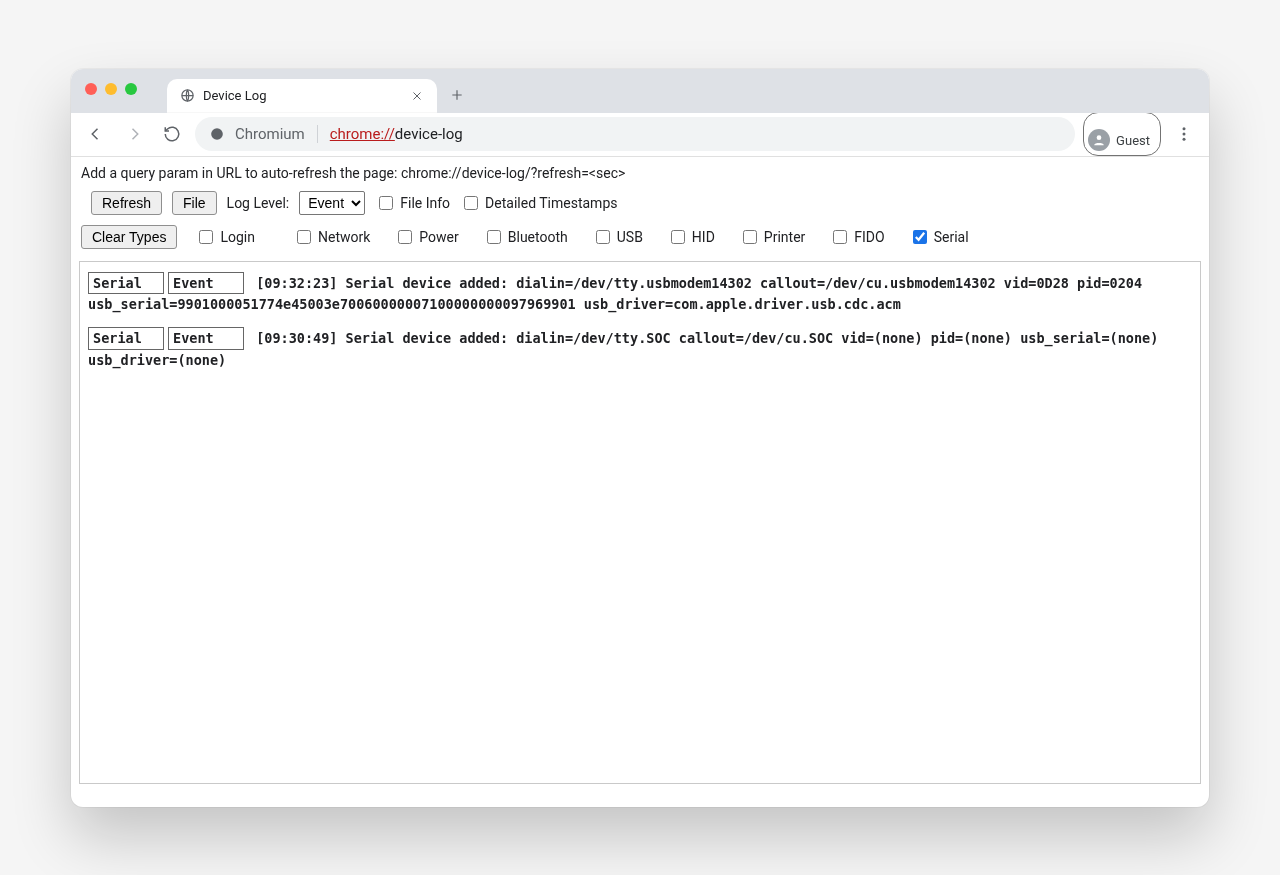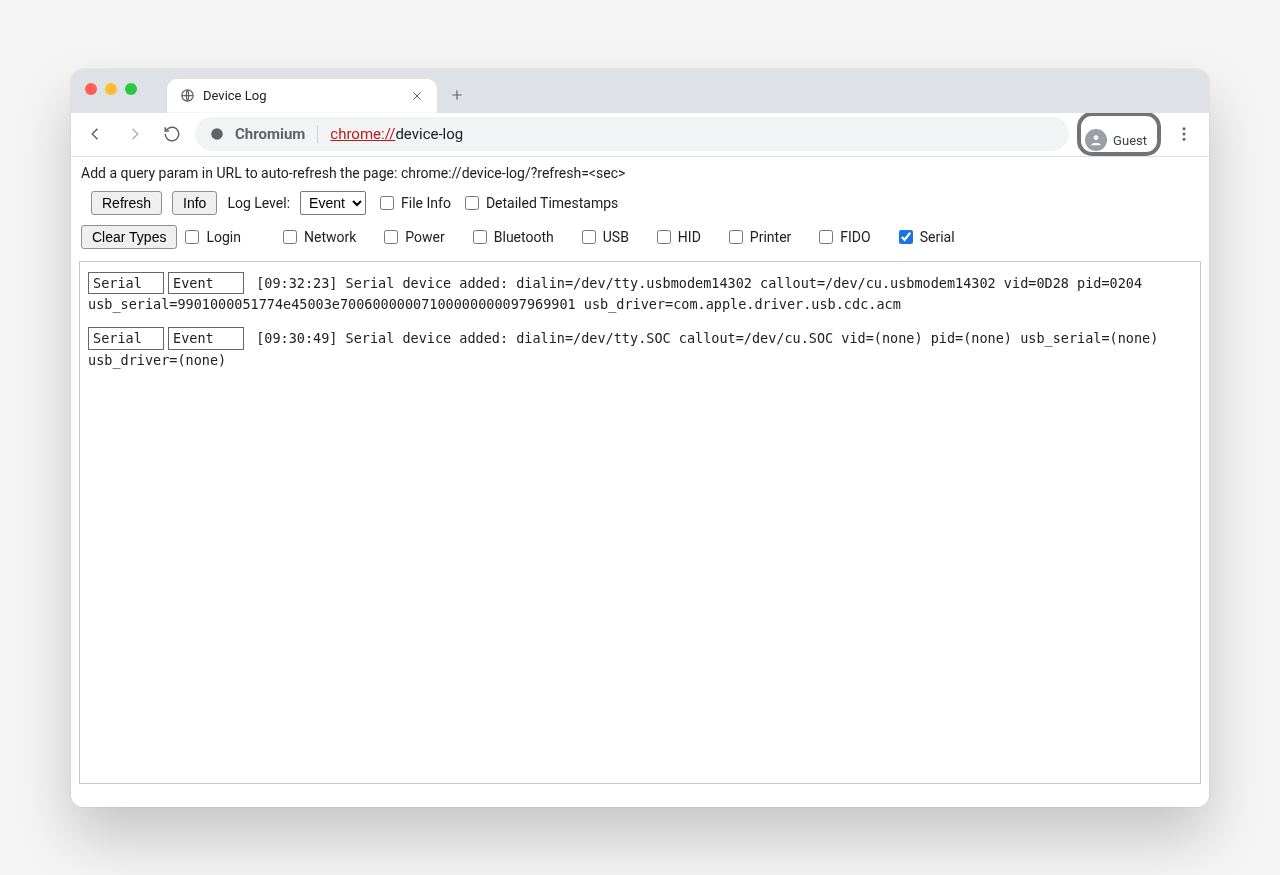--- a/index.html
+++ b/index.html
@@ -44,56 +44,56 @@
   .tbtn { width:30px; height:30px; display:flex; align-items:center; justify-content:center; border-radius:50%; cursor:pointer; color:#5f6368;}
   .tbtn.disabled{color:#b0b3b8; cursor:default;}
   .tbtn svg{width:18px;height:18px;}
 
   .omnibox {
     flex:1; height:34px; background:#f1f3f4; border-radius:17px; display:flex;
     align-items:center; padding:0 14px; gap:10px; min-width:0;
   }
   .omnibox .siteicon{width:16px;height:16px;display:flex;align-items:center;justify-content:center;}
   .omnibox .siteicon svg{width:14px;height:14px;}
-  .omnibox .host{color:#5f6368; font-size:15px;font-weight:bold;}
+  .omnibox .host{color:#5f6368; font-size:15px;}
   .omnibox .sep{width:1px;height:18px;background:#cfd2d6;margin:0 2px;}
   .omnibox .urlwrap{font-size:15px; display:flex; align-items:baseline; min-width:0;}
   .omnibox .scheme{color:#b91c1c;text-decoration:underline;}
   .omnibox .path{color:#202124;}
 
   .guestchip{
-    height:44px; border:4px solid #737373; border-radius:15px; display:flex;
+    height:44px; border:1px solid #737373; border-radius:15px; display:flex;
     align-items:center; gap:6px; padding:12px 10px 0 4px; cursor:pointer;
   }
   .guestchip .av{width:22px;height:22px;border-radius:50%;background:#9aa0a6;display:flex;align-items:center;justify-content:center;}
   .guestchip .av svg{width:14px;height:14px;fill:#fff;}
   .guestchip span{font-size:13px;color:#3c4043;}
 
   
   .page { flex:1; overflow:auto; }
   .infoline { padding:8px 22px 10px 10px; font-size:14px;}
   .ctrlrow { padding:0 10px 10px 20px; display:flex; align-items:center; gap:10px; font-size:14px; flex-wrap:wrap;}
   .btn {
     background:#efefef; border:1px solid #8f8f8f; border-radius:3px; padding:3px 10px;
     font-size:14px; cursor:pointer;
   }
   select.loglevel{
     border:1px solid #767676; border-radius:2px; padding:2px 4px; font-size:14px; background:#fff;
   }
   .cbwrap{display:flex;align-items:center;gap:4px;}
   input[type=checkbox]{width:14px;height:14px; accent-color:#1a73e8; cursor:pointer;}
 
-  .typesrow{ padding:0 10px 12px 10px; display:flex; align-items:center; gap:4px; font-size:14px; flex-wrap:wrap;}
+  .typesrow{ padding:0 10px 12px 10px; display:flex; align-items:center; gap:18px; font-size:14px; flex-wrap:wrap;}
 
   .logbox{
     margin:0 8px 8px 8px; border:1px solid #c9c9c9; padding:6px 8px 400px 8px;
     font-family: ui-monospace, SFMono-Regular, Menlo, Consolas, monospace;
     font-size:13.5px; line-height:1.55;
   }
-  .entry{margin:4px 0 12px 0;}
+  .entry{margin:4px 0 12px 0;font-weight:bold;}
   .tag{
     display:inline-block; border:1px solid #666; padding:0 4px; margin-right:4px;
     font-family: ui-monospace, SFMono-Regular, Menlo, Consolas, monospace;
     min-width:76px;
   }
   .msg{ word-break:break-word; }
 </style>
 </head>
 <body>
 
@@ -172,21 +172,21 @@
           <circle cx="12" cy="19" r="2"></circle>
         </svg>
     </div>
   </div>
 
   <div class="page">
     <div class="infoline">Add a query param in URL to auto-refresh the page: chrome://device-log/?refresh=&lt;sec&gt;</div>
 
     <div class="ctrlrow">
       <button class="btn">Refresh</button>
-      <button class="btn">Info</button>
+      <button class="btn">File</button>
       <span>Log Level:</span>
       <select class="loglevel">
         <option>Event</option>
       </select>
       <label class="cbwrap">
         <input type="checkbox" style="">
         <span>File Info</span>
       </label>
       <label class="cbwrap">
         <input type="checkbox" style="">

